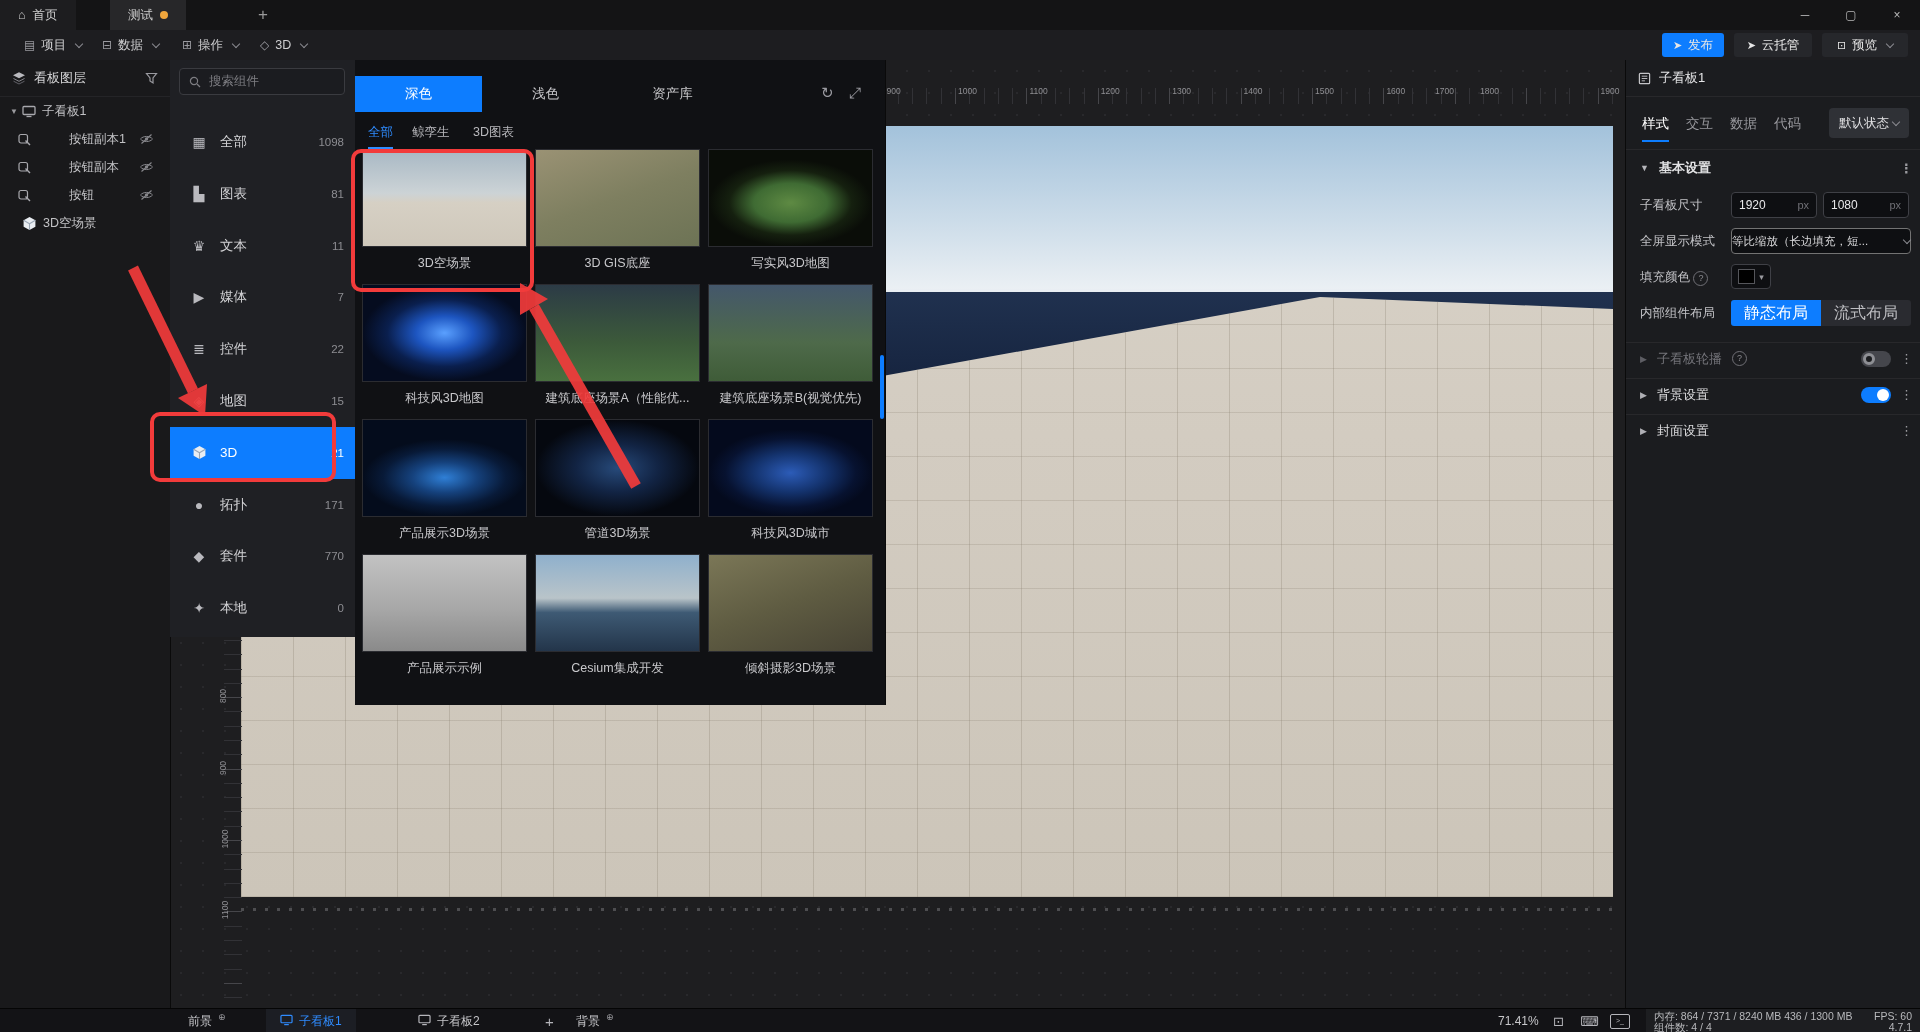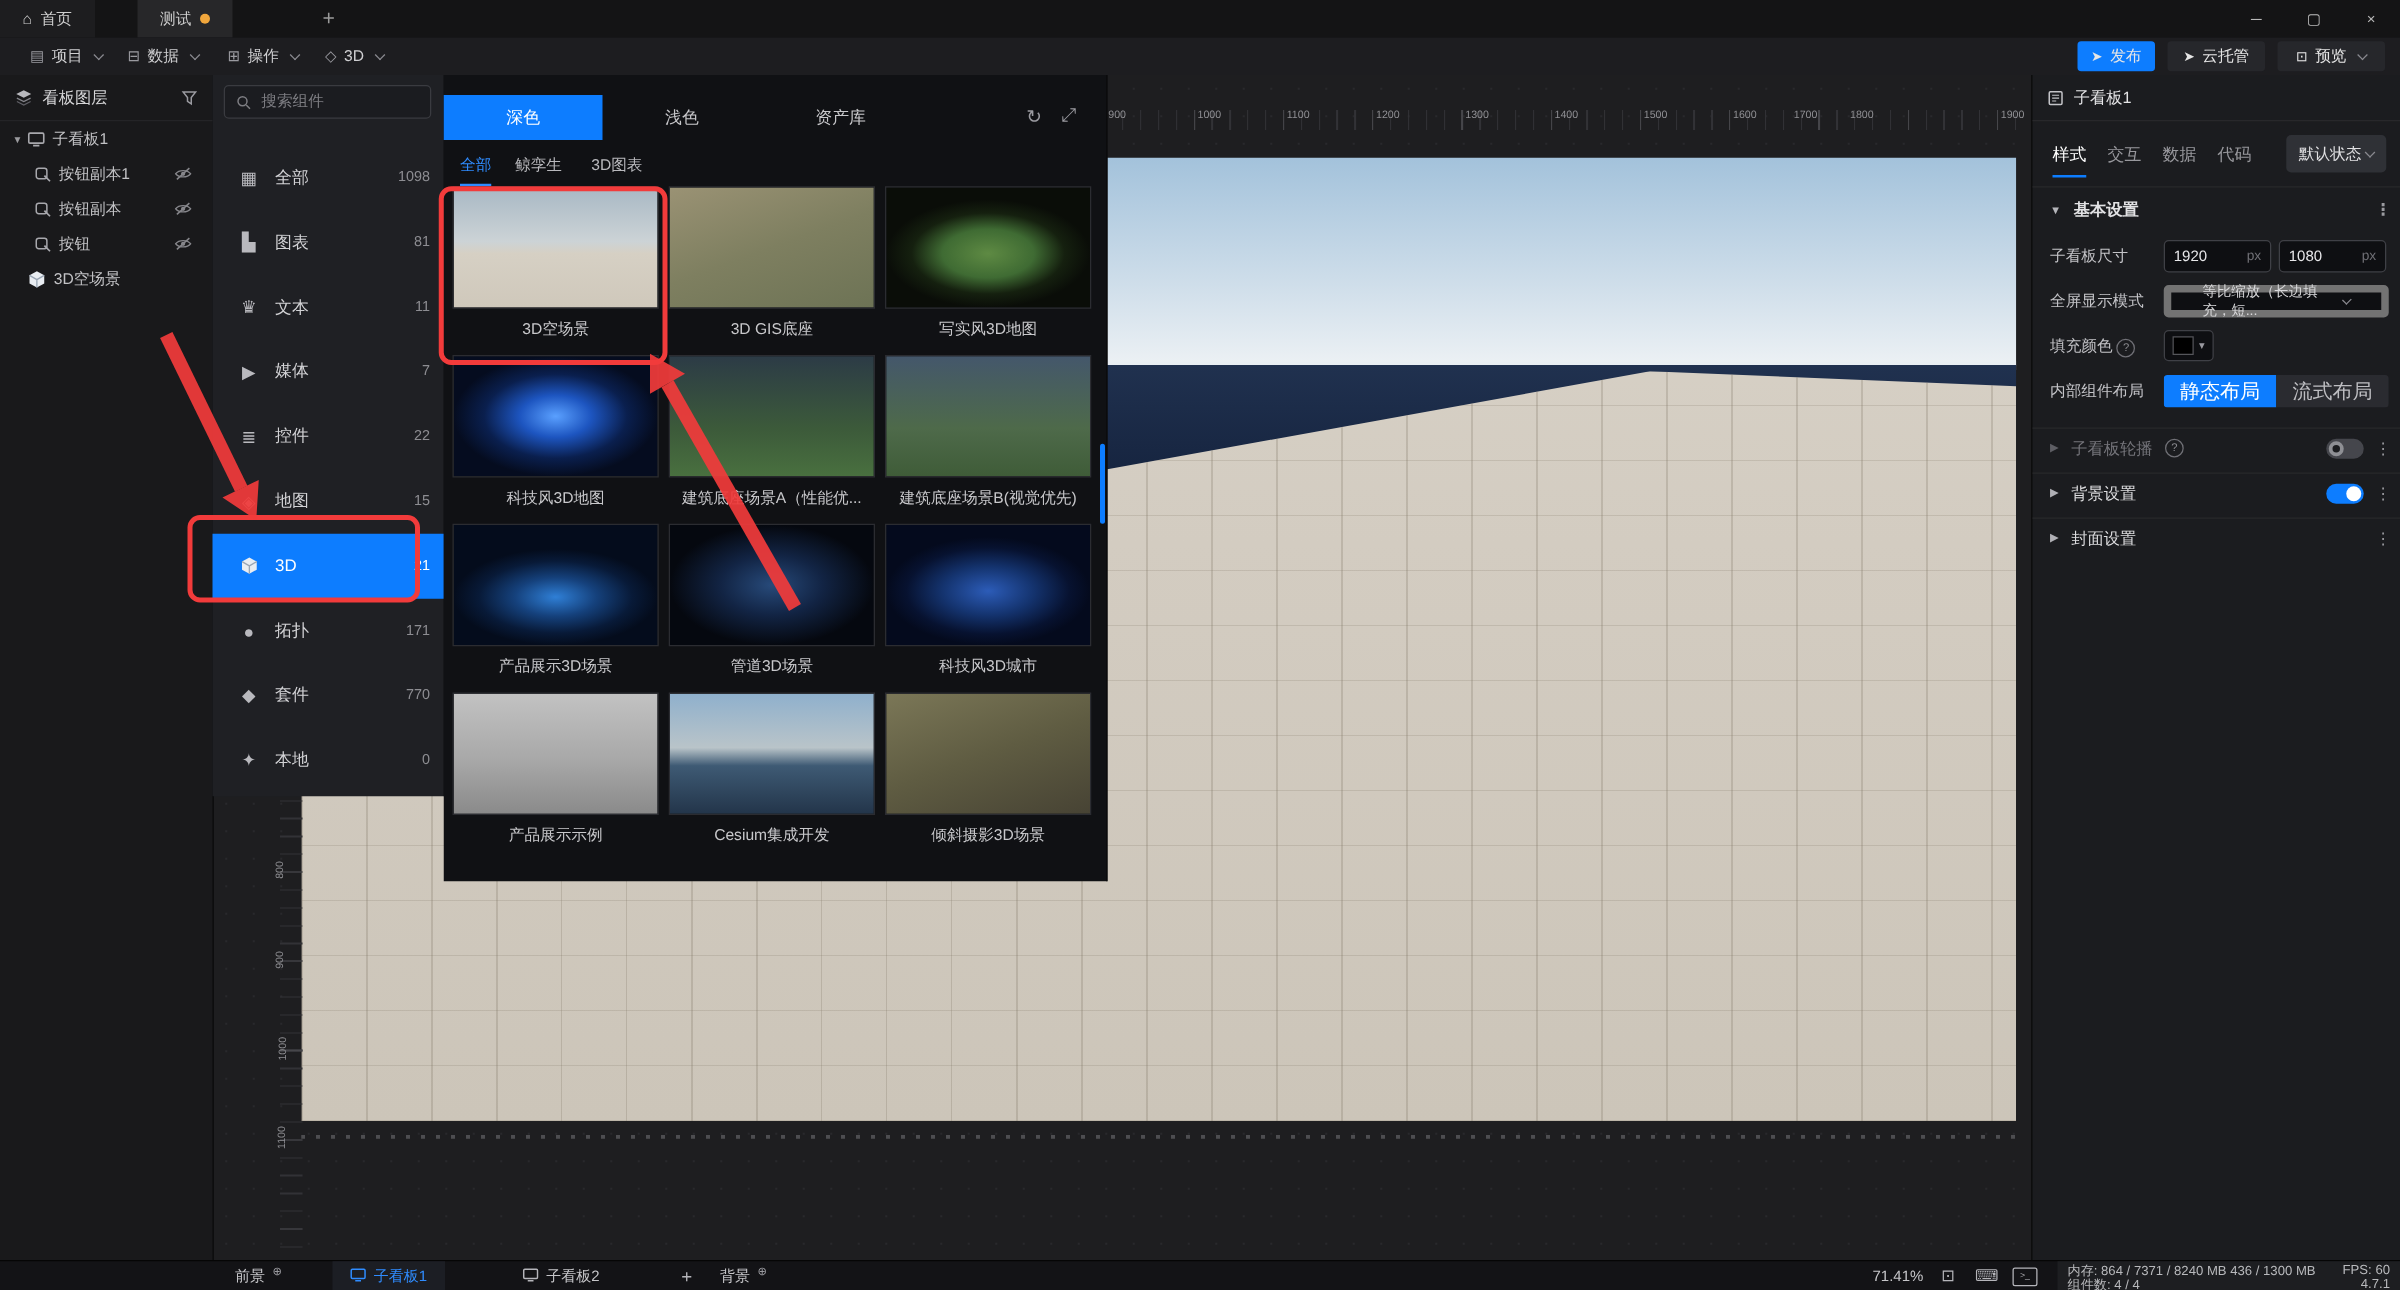--- a/index.html
+++ b/index.html
@@ -66,21 +66,21 @@
 
   
   #layer-panel{position:absolute;left:0;top:60px;width:170px;height:948px;background:#19191b;
      border-right:1px solid #0a0a0a;z-index:2;}
   #layer-header{height:36px;display:flex;align-items:center;padding:0 12px;gap:8px;
      border-bottom:1px solid #242427;color:#d6d6d8;font-size:13px;}
   #layer-header .spacer{flex:1;}
   .tree-row{position:relative;height:28px;display:flex;align-items:center;font-size:12.5px;color:#c2c2c5;}
   .tree-row .tri{font-size:8px;color:#9a9a9e;width:10px;margin-left:10px;}
   .tree-row .ticon{margin:0 6px 0 2px;color:#a8a8ad;display:flex;}
-  .tree-row.child{padding-left:26px;}
+  .tree-row.child{padding-left:16px;gap:32px;}
   .tree-row .eye{position:absolute;right:16px;color:#86868b;display:flex;}
 
   
   #cat-panel{position:absolute;left:170px;top:60px;width:185px;height:577px;background:#1f2024;
      border-right:1px solid #0a0a0a;z-index:2;}
   #searchbox{position:absolute;left:9px;top:8px;width:166px;height:27px;border:1px solid #3a3b40;
      border-radius:4px;display:flex;align-items:center;gap:8px;padding:0 9px;box-sizing:border-box;
      color:#7d7d82;font-size:12.5px;background:#1b1c20;}
   .cat-row{position:absolute;left:0;width:185px;height:52px;display:flex;align-items:center;
      font-size:13.5px;color:#d2d2d5;}
@@ -121,22 +121,22 @@
      color:#e2e2e4;font-size:13px;font-weight:bold;}
   .sec-head .tri{font-size:9px;color:#b5b5ba;font-weight:normal;}
   .kebab{position:absolute;right:8px;color:#9a9a9f;font-size:13px;letter-spacing:0;}
   .prow{position:absolute;left:0;width:295px;height:26px;}
   .plabel{position:absolute;left:14px;top:5px;color:#c3c3c7;font-size:12.5px;}
   .inp{position:absolute;top:0;height:26px;background:#0e0f12;border:1px solid #3f4046;border-radius:4px;
      box-sizing:border-box;display:flex;align-items:center;justify-content:space-between;padding:12px 7px;}
   .inp .v{color:#e8e8ea;font-size:12px;}
   .inp .u{color:#6f6f75;font-size:11px;}
   .sel{position:absolute;left:105px;top:0;width:180px;height:26px;background:#0e0f12;
-     border:6px solid #737373;border-radius:4px;box-sizing:border-box;display:flex;align-items:center;
-     justify-content:space-between;padding:0 25px;color:#d8d8da;font-size:11.5px;}
+     border:1px solid #737373;border-radius:4px;box-sizing:border-box;display:flex;align-items:center;
+     justify-content:space-between;padding:0 0;color:#d8d8da;font-size:11.5px;}
   .swatch{position:absolute;left:105px;top:0;width:40px;height:25px;background:#0e0f12;
      border:1px solid #3f4046;border-radius:4px;box-sizing:border-box;display:flex;align-items:center;
      justify-content:center;gap:4px;}
   .swatch .box{width:15px;height:13px;background:#000;border:1px solid #55565b;}
   .seg{position:absolute;left:105px;top:0;width:180px;height:26px;display:flex;border-radius:3px;overflow:hidden;}
   .seg div{flex:1;display:flex;align-items:center;justify-content:center;font-size:16px;}
   .seg .on{background:#0d7dff;color:#fff;}
   .seg .off2{background:#2a2b30;color:#bdbdc1;}
   .collapse-row{position:absolute;left:0;width:295px;height:32px;display:flex;align-items:center;
      gap:10px;padding:0 14px;box-sizing:border-box;border-top:1px solid #28282b;font-size:13px;color:#dedee0;}

